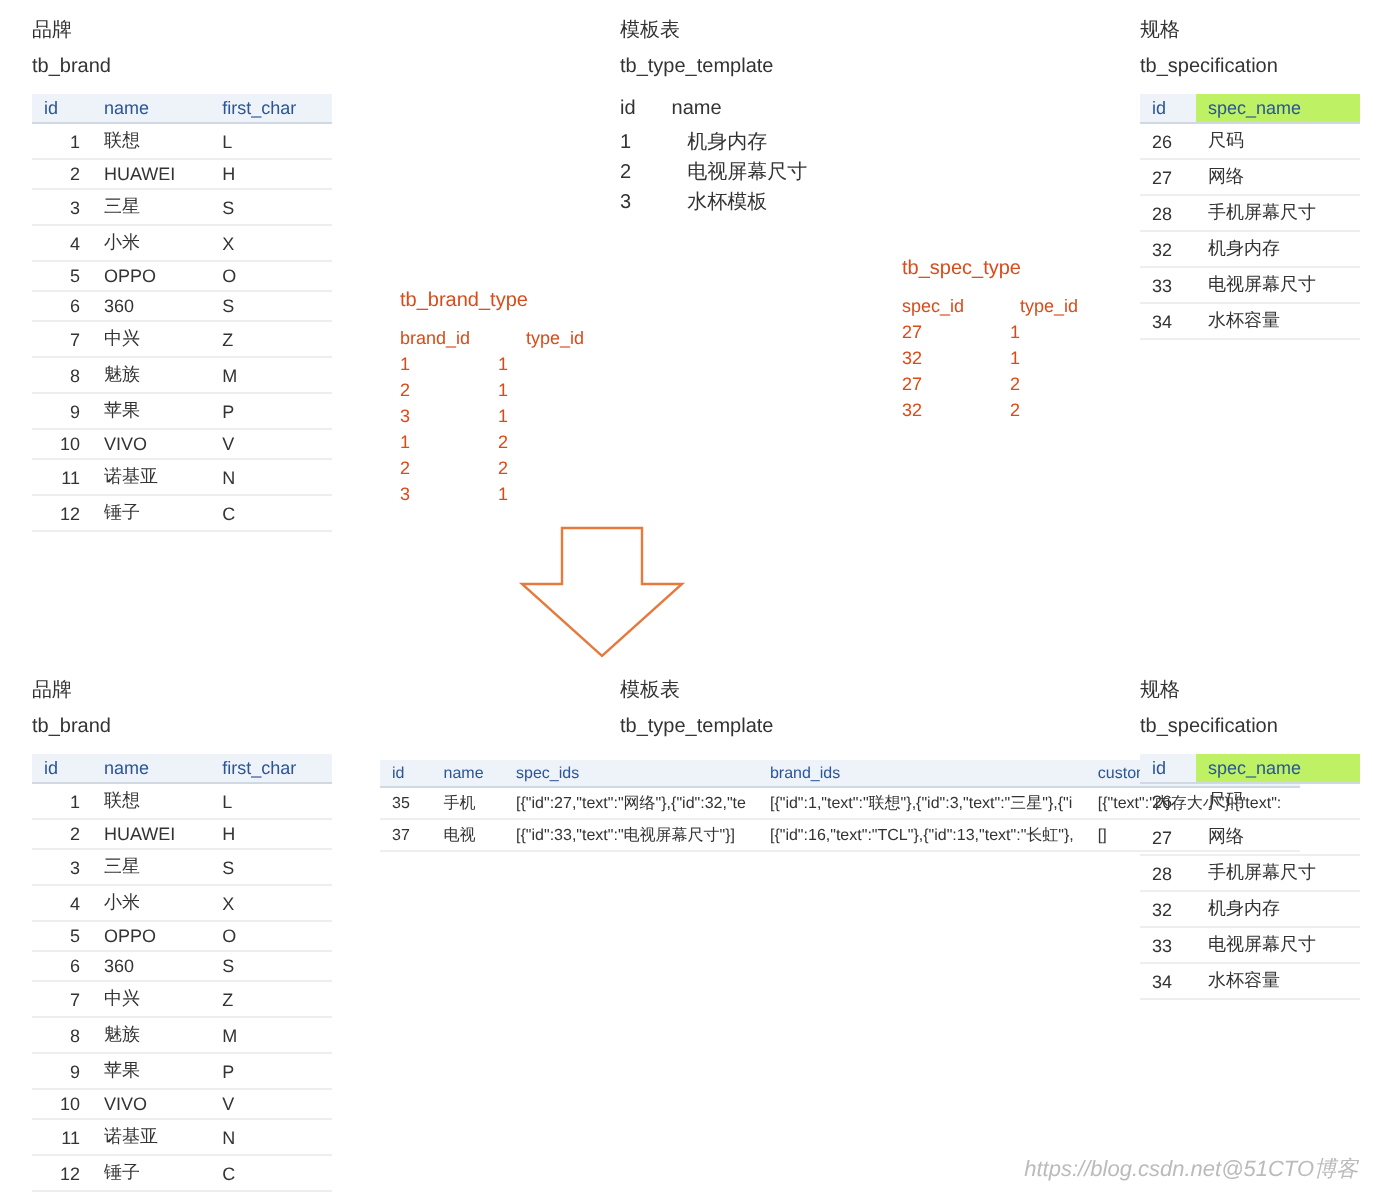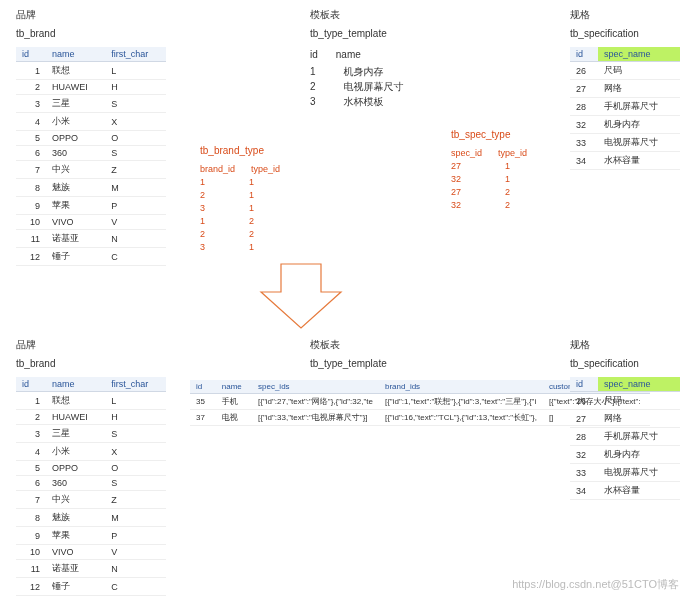--- a/index.html
+++ b/index.html
@@ -12,26 +12,26 @@
 td{border-bottom:1px solid #eee}
 .brand-tbl{width:150px}
 .brand-tbl td:first-child{text-align:right;width:30px}
 .spec-tbl{width:110px}
 .spec-tbl td:first-child{text-align:left;width:28px}
 .spec-tbl th.highlight{background:#bef264}
 .tpl-list{font-size:10px;line-height:15px}
 .tpl-list .hdr{display:flex;gap:18px;margin-bottom:2px}
 .tpl-list .row{display:flex;gap:28px}
 .link-tbl{font-size:9px;color:#d94c1a;line-height:13px}
-.link-tbl .hdr{display:flex;gap:16px}
+.link-tbl .hdr{display:flex;gap:28px}
 .link-tbl .row{display:flex;gap:44px}
 .link-title{color:#d94c1a;font-size:10px;margin-bottom:6px}
 .wide-tbl{width:460px}
 .wide-tbl td,.wide-tbl th{font-size:8px;white-space:nowrap;overflow:hidden}
-.watermark{position:absolute;right:10px;bottom:8px;color:#bbb;font-size:11px;}
+.watermark{position:absolute;right:10px;bottom:8px;color:#bbb;font-size:11px;font-style:italic}
 .arrow{position:absolute;left:256px;top:262px;width:90px;height:70px}
 .arrow svg{width:100%;height:100%}
 .top-half,.bottom-half{position:relative}
 .top-half{height:280px}
 .bottom-half{height:300px;margin-top:20px}
 .pos{position:absolute}
 </style>
 </head>
 <body>
 

